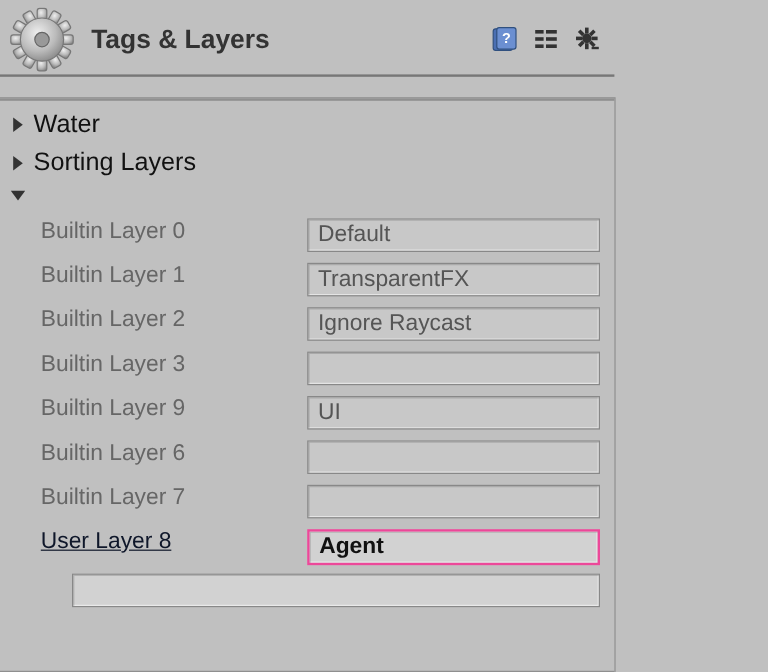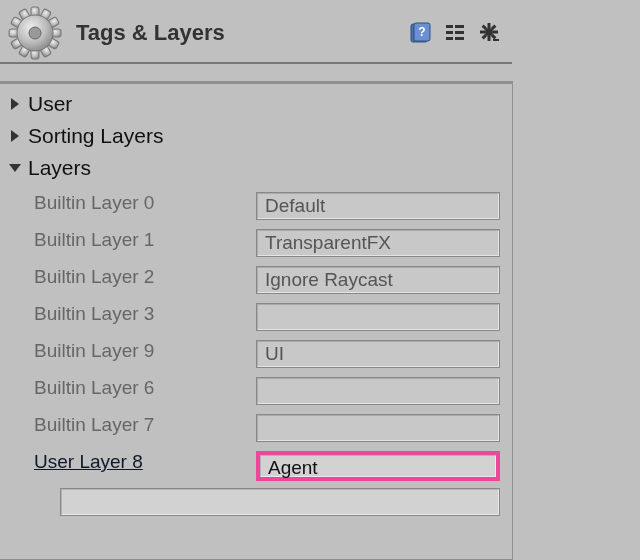--- a/index.html
+++ b/index.html
@@ -105,23 +105,24 @@
   .layer-field.readonly {
     color: #555;
     background: #c8c8c8;
   }
   .layer-field.editable {
     color: #111;
     background: #d2d2d2;
     cursor: text;
   }
   .layer-field.active {
-    border: 4px solid #ec4899;
+    border: 2px solid #ec4899;
     height: 30px;
     line-height: 26px;
+    font-weight: bold;
   }
 </style>
 </head>
 <body>
 
 <div class="window">
 
   <div class="header">
     <span class="gear-large">
       <svg viewBox="0 0 54 54">
@@ -203,39 +204,38 @@
   <div class="separator-dark"></div>
 
   <div class="panel">
 
     <div class="section-row">
       <span class="tri">
         <svg viewBox="0 0 14 14">
             <polygon points="3,1 11,7 3,13" fill="#333"></polygon>
           </svg>
       </span>
-      <span>User</span>
+      <span>Water</span>
     </div>
 
     <div class="section-row">
       <span class="tri">
         <svg viewBox="0 0 14 14">
             <polygon points="3,1 11,7 3,13" fill="#333"></polygon>
           </svg>
       </span>
       <span>Sorting Layers</span>
     </div>
 
     <div class="section-row">
       <span class="tri">
         <svg viewBox="0 0 14 14">
             <polygon points="1,3 13,3 7,11" fill="#333"></polygon>
           </svg>
       </span>
-      <span>Layers</span>
     </div>
 
     <div class="layers-list" id="layers-list">
     <div class="layer-row">
           <div class="layer-label builtin">Builtin Layer 0</div>
           <div class="layer-field readonly">Default</div>
         </div>
         <div class="layer-row">
           <div class="layer-label builtin">Builtin Layer 1</div>
           <div class="layer-field readonly">TransparentFX</div>

